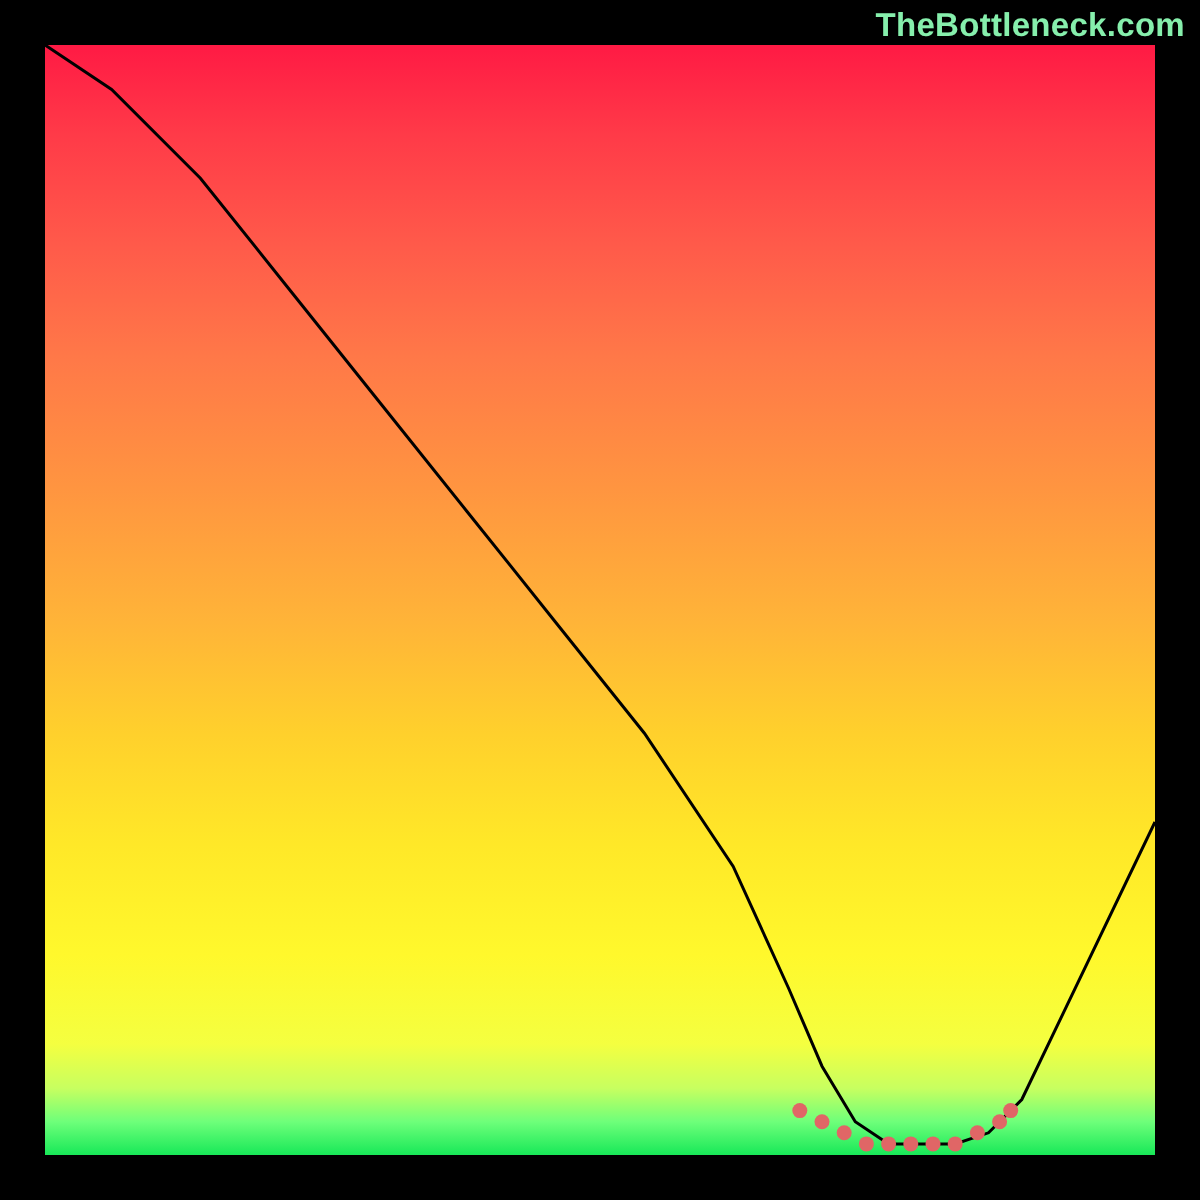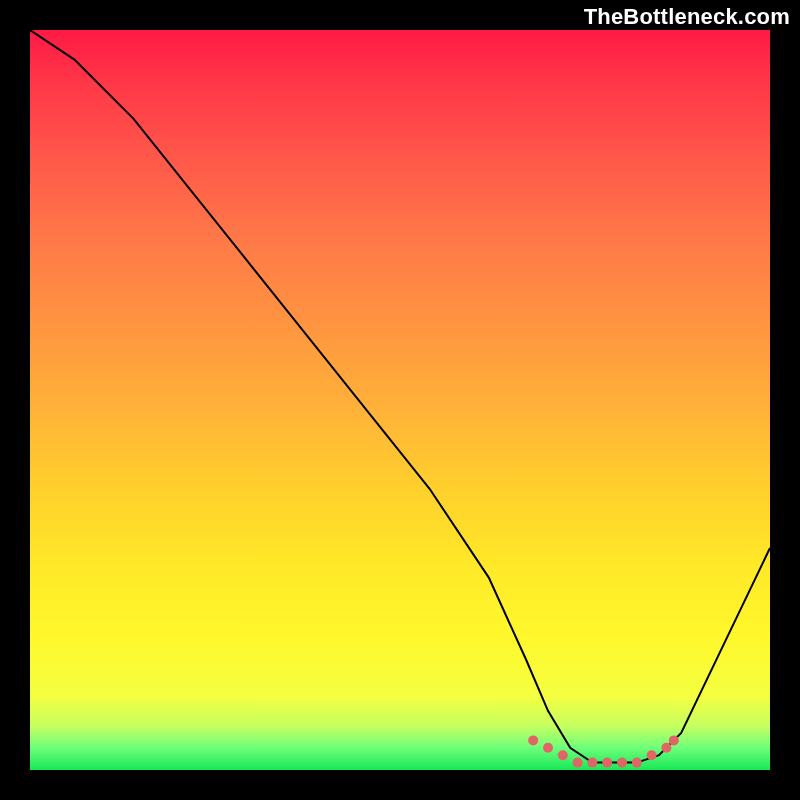--- a/index.html
+++ b/index.html
@@ -14,21 +14,21 @@
   .outer {
     width: 800px;
     height: 800px;
     background: #000;
     position: relative;
   }
   .watermark {
     position: absolute;
     top: 4px;
     right: 10px;
-    color: #ffffff;
+    color: #86efac;
     font-size: 22px;
     font-weight: 600;
     letter-spacing: 0.2px;
     z-index: 30;
   }
   .plot {
     position: absolute;
     left: 30px;
     top: 30px;
     width: 740px;

